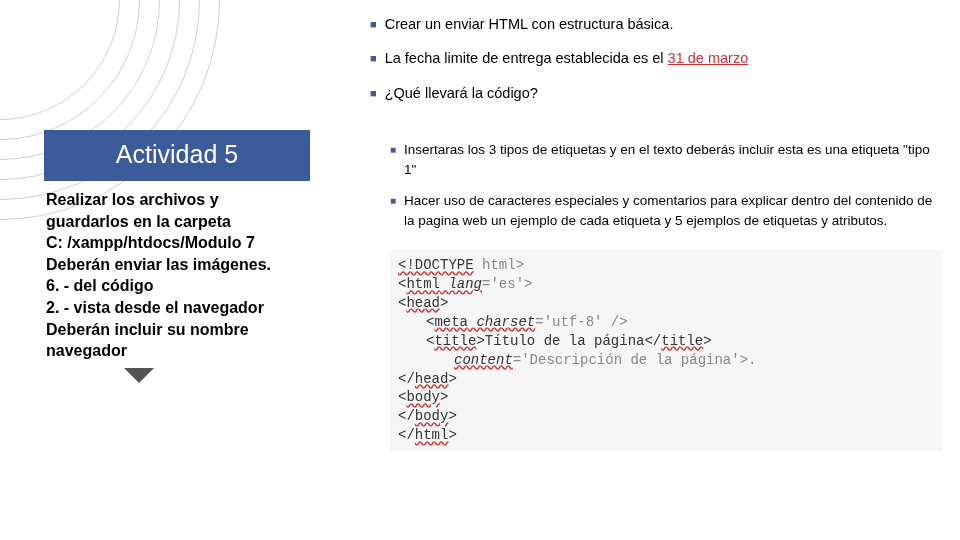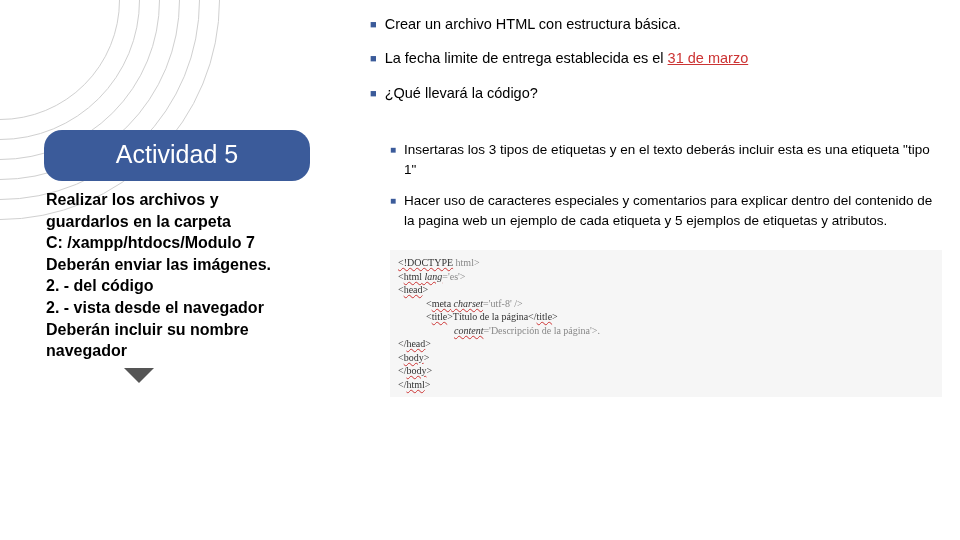--- a/index.html
+++ b/index.html
@@ -65,21 +65,20 @@
     width: 266px;
   }
   .act-title {
     background: #3b5b9a;
     color: #fff;
     font-family: "Segoe UI Light", "Segoe UI", Arial, sans-serif;
     font-weight: 300;
     font-size: 25px;
     text-align: center;
     padding: 10px 0 12px 0;
-    border-radius: 18px;
   }
   .act-body {
     font-size: 16px;
     color: #000;
     line-height: 1.35;
     padding: 8px 2px 0 2px;
     font-weight: bold;
   }
   .pointer {
     width: 0;
@@ -107,22 +106,22 @@
   .right-col .bullet .sq {
     font-size: 10px;
     color: #3b5b9a;
     margin-right: 8px;
     margin-top: 3px;
     flex-shrink: 0;
   }
 
   .code-block {
     background: #f6f6f6;
-    font-family: Liberation Serif, serif;
-    font-size: 10px;
+    font-family: Liberation Mono, monospace;
+    font-size: 14px;
     line-height: 1.35;
     padding: 6px 8px;
     margin-top: 20px;
     color: #333;
   }
   .code-block .tag { text-decoration: underline; text-decoration-style: wavy; text-decoration-color: #cc3333; }
   .code-block .attr { font-style: italic; text-decoration: underline; text-decoration-style: wavy; text-decoration-color: #cc3333; }
   .code-block .gray { color: #888; }
   .code-block .ind1 { padding-left: 28px; display:inline-block; }
   .code-block .ind2 { padding-left: 56px; display:inline-block;text-align:right; }
@@ -135,42 +134,42 @@
     <div class="a2"></div>
     <div class="a3"></div>
   <div class="a4"></div>
     <div class="a5"></div>
     <div class="a6"></div>
 </div>
 
 <div class="top-bullets">
   <div class="bullet">
     <span class="sq">■</span>
-    <span>Crear un archivo HTML con estructura básica.</span>
+    <span>Crear un enviar HTML con estructura básica.</span>
   </div>
   <div class="bullet">
     <span class="sq">■</span>
     <span>
       <span>La fecha limite de entrega establecida es el </span><span class="red-under">31 de marzo</span>
     </span>
   </div>
   <div class="bullet">
     <span class="sq">■</span>
     <span>¿Qué llevará la código?</span>
   </div>
 </div>
 
 <div class="left-panel">
   <div class="act-title">Actividad 5</div>
   <div class="act-body">
     <div>Realizar los archivos y</div>
     <div>guardarlos en la carpeta</div>
     <div>C: /xampp/htdocs/Modulo 7</div>
     <div>Deberán enviar las imágenes.</div>
-    <div>2. - del código</div>
+    <div>6. - del código</div>
     <div>2. - vista desde el navegador</div>
     <div>Deberán incluir su nombre</div>
     <div>navegador</div>
   </div>
   <div class="pointer"></div>
 </div>
 
 <div class="right-col">
   <div class="bullet">
     <span class="sq">■</span>

